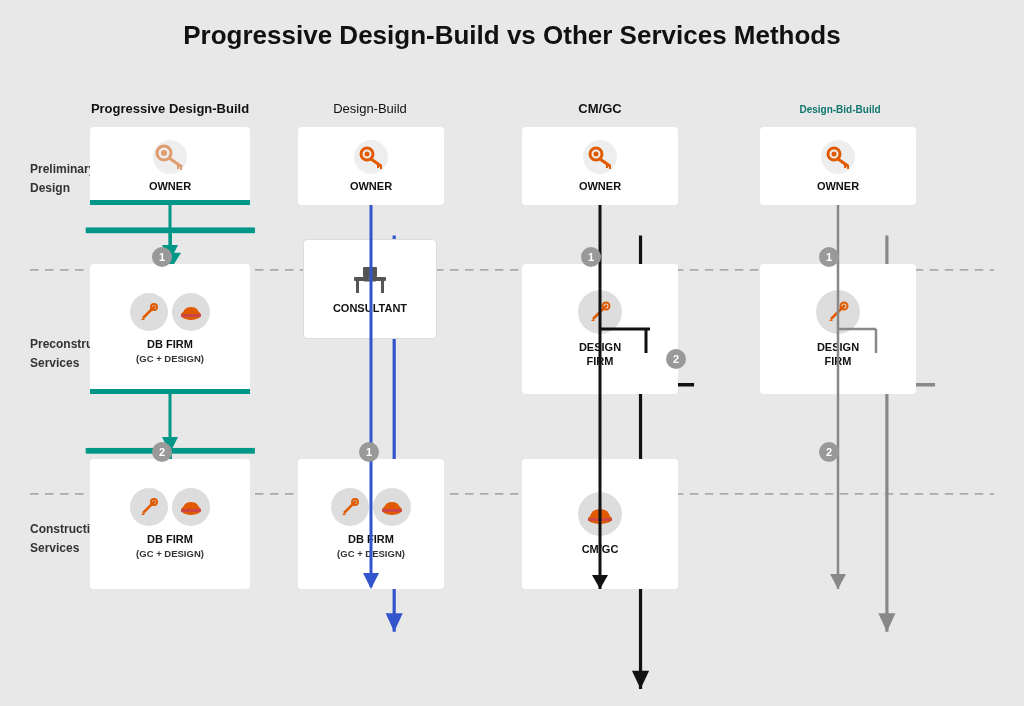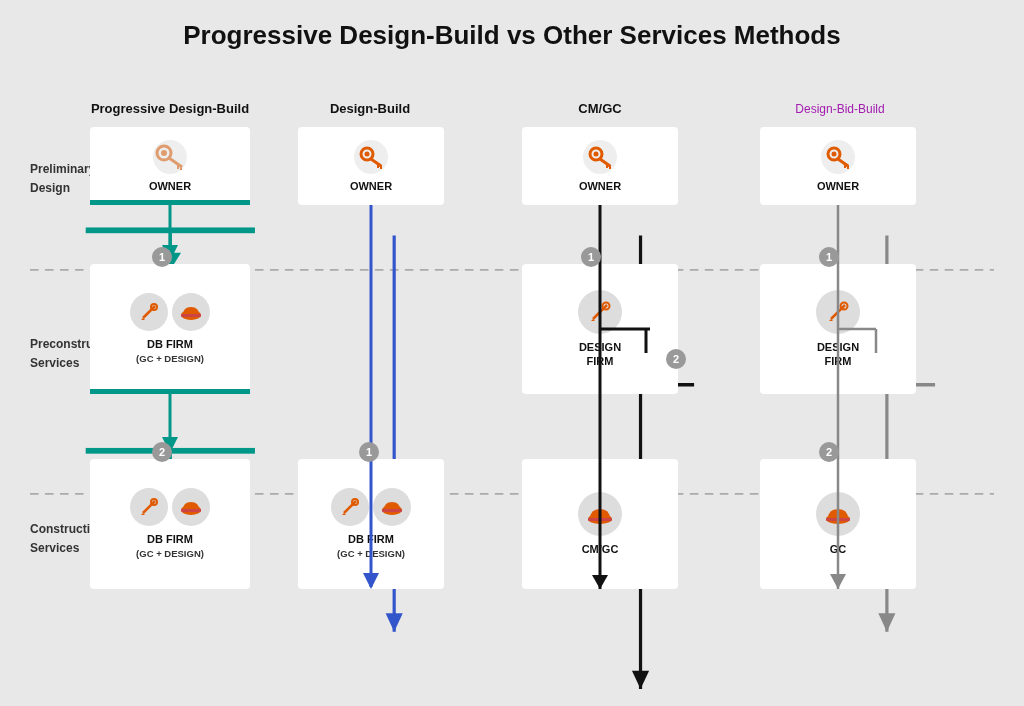--- a/index.html
+++ b/index.html
@@ -133,29 +133,29 @@
     </div>
     <div style="position:absolute; left:0; top:450px; width:100px;">
       <span style="font-size:12px;font-weight:600;color:#333;line-height:1.4;">Construction<br>Services</span>
     </div>
 
     <div style="position:absolute; left:60px; top:30px; width:160px; text-align:center;">
       <span style="font-size:13px;font-weight:700;color:#111;">Progressive Design-Build</span>
     </div>
 
     <div style="position:absolute; left:265px; top:30px; width:150px; text-align:center;">
-      <span style="font-size:13px;font-weight:700;color:#111;">Design-Build</span>
+      <span style="font-size:13px;font-weight:400;color:#111;">Design-Build</span>
     </div>
 
     <div style="position:absolute; left:500px; top:30px; width:140px; text-align:center;">
       <span style="font-size:13px;font-weight:700;color:#111;">CM/GC</span>
     </div>
 
     <div style="position:absolute; left:730px; top:30px; width:160px; text-align:center;">
-      <span style="font-size:12px;font-weight:400;color:#a21caf;">Design-Bid-Build</span>
+      <span style="font-size:10px;font-weight:700;color:#0f766e;">Design-Bid-Build</span>
     </div>
 
     <div class="pdb-box" style="left:60px;top:58px;width:160px;height:78px;">
       <svg width="36" height="36" viewBox="0 0 36 36">
         <circle cx="12" cy="14" r="7" fill="none" stroke="#e05a00" stroke-width="3"></circle>
         <circle cx="12" cy="14" r="3" fill="#e05a00"></circle>
         <line x1="17" y1="19" x2="30" y2="28" stroke="#e05a00" stroke-width="3"></line>
         <line x1="26" y1="25" x2="26" y2="30" stroke="#e05a00" stroke-width="2"></line>
         <line x1="29" y1="27" x2="29" y2="31" stroke="#e05a00" stroke-width="2"></line>
 
@@ -214,20 +214,33 @@
         <circle cx="18" cy="18" r="17" fill="#ddd" opacity="0.5"></circle>
         <circle cx="14" cy="15" r="6" fill="none" stroke="#e05a00" stroke-width="3"></circle>
         <circle cx="14" cy="15" r="2.5" fill="#e05a00"></circle>
         <line x1="18" y1="20" x2="28" y2="27" stroke="#e05a00" stroke-width="3"></line>
         <line x1="25" y1="24" x2="25" y2="29" stroke="#e05a00" stroke-width="2"></line>
         <line x1="28" y1="26" x2="28" y2="30" stroke="#e05a00" stroke-width="2"></line>
       </svg>
       <span class="card-label">OWNER</span>
     </div>
 
+    <div class="pdb-box" style="left:273px;top:170px;width:134px;height:100px;border:1px solid #ddd;">
+      <svg width="40" height="34" viewBox="0 0 40 34">
+
+        <rect x="4" y="14" width="32" height="4" rx="1" fill="#555"></rect>
+        <rect x="6" y="18" width="3" height="12" fill="#555"></rect>
+        <rect x="31" y="18" width="3" height="12" fill="#555"></rect>
+
+        <rect x="13" y="4" width="14" height="10" rx="1" fill="#555"></rect>
+        <rect x="18" y="14" width="4" height="3" fill="#666"></rect>
+        <rect x="14" y="17" width="12" height="1.5" fill="#555"></rect>
+      </svg>
+      <span class="card-label" style="margin-top:4px;">CONSULTANT</span>
+    </div>
 
     <div class="badge" style="left:329px;top:373px;">1</div>
 
     <div class="pdb-box" style="left:268px;top:390px;width:146px;height:130px;">
       <div style="display:flex;align-items:center;gap:4px;">
         <div style="background:#ddd;border-radius:50%;width:38px;height:38px;display:flex;align-items:center;justify-content:center;">
           <svg width="22" height="22" viewBox="0 0 22 22">
             <line x1="5" y1="17" x2="17" y2="5" stroke="#e05a00" stroke-width="2.5"></line>
             <polygon points="3,19 5,17 7,19" fill="#e05a00"></polygon>
             <circle cx="16" cy="6" r="3" fill="none" stroke="#e05a00" stroke-width="2"></circle>
@@ -302,30 +315,20 @@
           <line x1="6" y1="20" x2="20" y2="6" stroke="#e05a00" stroke-width="2.5"></line>
           <polygon points="4,22 6,20 8,22" fill="#e05a00"></polygon>
           <circle cx="19" cy="7" r="3.5" fill="none" stroke="#e05a00" stroke-width="2"></circle>
         </svg>
       </div>
       <span class="card-label" style="margin-top:6px;">DESIGN<br>FIRM</span>
     </div>
 
     <div class="badge" style="left:789px;top:373px;">2</div>
 
-    <div class="pdb-box" style="left:730px;top:390px;width:156px;height:130px;">
-      <div style="background:#ddd;border-radius:50%;width:44px;height:44px;display:flex;align-items:center;justify-content:center;">
-        <svg width="28" height="24" viewBox="0 0 28 24">
-          <ellipse cx="14" cy="17" rx="12" ry="5" fill="#e05a00"></ellipse>
-          <path d="M4,17 Q4,7 14,7 Q24,7 24,17" fill="#e05a00"></path>
-          <rect x="2" y="16" width="24" height="3" rx="1" fill="#c44"></rect>
-        </svg>
-      </div>
-      <span class="card-label" style="margin-top:6px;">GC</span>
-    </div>
 
     <svg style="position:absolute;top:0;left:0;width:100%;height:100%;pointer-events:none;overflow:visible;">
 
       <rect x="60" y="131" width="160" height="5" fill="#009688"></rect>
 
       <line x1="140" y1="136" x2="140" y2="180" stroke="#009688" stroke-width="3"></line>
       <polygon points="140,192 132,176 148,176" fill="#009688"></polygon>
 
       <rect x="60" y="320" width="160" height="5" fill="#009688"></rect>
 

